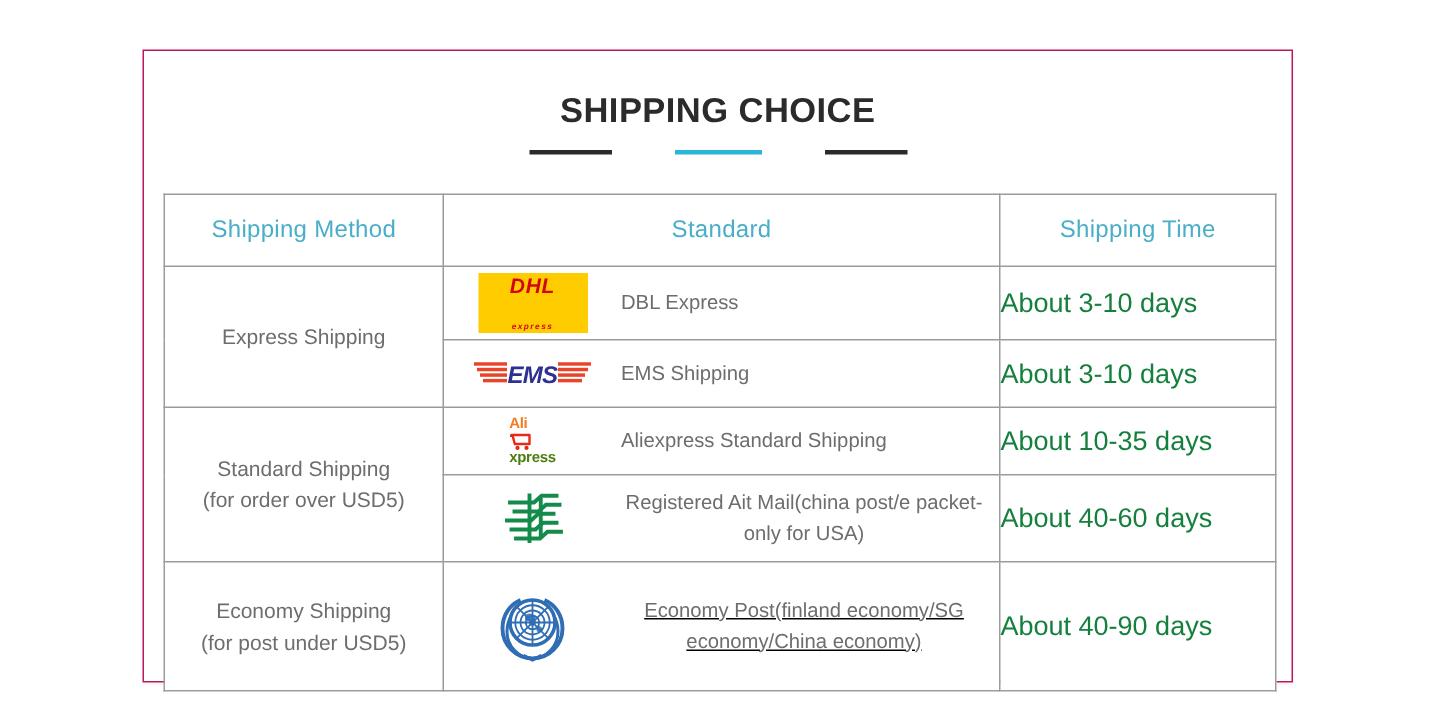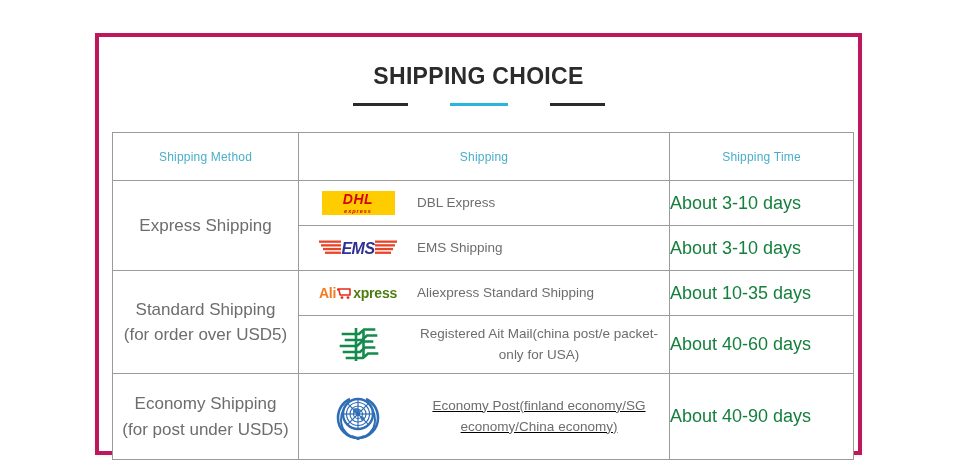--- a/index.html
+++ b/index.html
@@ -23,21 +23,21 @@
   }
 
   
   .card {
     position: absolute;
     left: 95px;
     top: 33px;
     width: 767px;
     height: 422px;
     background: #ffffff;
-    border: 4px solid #be185d;
+    border: 1px solid #be185d;
     box-sizing: border-box;
     box-shadow: 0 1px 3px rgba(0,0,0,0.07);
   }
 
   
   .title-block {
     text-align: center;
     padding-top: 26px;
   }
   .title {
@@ -78,33 +78,33 @@
     border: 1px solid #9b9b9b;
     padding: 0;
     vertical-align: middle;
     background: #ffffff;
   }
   
   .hdr-cell {
     height: 47px;
     text-align: center;
     font-weight: normal;
-    font-size: 12px;
+    font-size: 16px;
     color: #4aaec9;
     letter-spacing: 0.2px;
   }
 
   .col-method  { width: 186px; }
   .col-courier { width: 371px; }
   .col-time    { width: 184px; }
 
   .method-cell {
     text-align: center;
     color: #6d6d6d;
-    font-size: 17px;
+    font-size: 14px;
     line-height: 1.5;
     padding: 6px 8px;
   }
   .method-cell .sub { display: block; }
 
   .time-cell {
     color: #15803d;
     font-size: 18px;
     padding: 6px 6px;
   }
@@ -137,21 +137,21 @@
   .r-dhl   { height: 44px; }
   .r-ems   { height: 44px; }
   .r-ali   { height: 40px; }
   .r-cnp   { height: 58px; }
   .r-un    { height: 86px; }
 
   
   
   .dhl {
     width: 73px;
-    height: 24px;
+    height: 40px;
     background: #FFCC00;
     position: relative;
     display: block;
   }
   .dhl .dhl-text {
     position: absolute;
     top: 1px;
     left: 0;
     right: 0;
     text-align: center;
@@ -176,25 +176,26 @@
     color: #D40511;
     line-height: 6px;
   }
 
   
   .ems-wrap { display: block; }
 
   
   .ali {
     display: flex;
-    align-items: center;
+    align-items: flex-start;
     font-weight: bold;
-    font-size: 14px;
+    font-size: 10px;
     line-height: 1;
     letter-spacing: -0.2px;
+    flex-direction: column;
   }
   .ali .ali-a { color: #F47B20; }
   .ali .ali-cart { margin: 0 1px; display: inline-flex; }
   .ali .ali-x { color: #4d7c0f; }
 
   
   .svg-logo { display: block; }
 </style>
 </head>
 <body>
@@ -214,21 +215,21 @@
     <div class="table-wrap">
       <table class="ship">
         <colgroup>
           <col class="col-method">
           <col class="col-courier">
           <col class="col-time">
         </colgroup>
         <thead>
           <tr>
             <th class="hdr-cell">Shipping Method</th>
-            <th class="hdr-cell">Shipping</th>
+            <th class="hdr-cell">Standard</th>
             <th class="hdr-cell">Shipping Time</th>
           </tr>
         </thead>
         <tbody>
 
           <tr class="r-dhl">
             <td class="method-cell" rowspan="2">
               <span>Express Shipping</span>
             </td>
             <td class="courier-cell">

